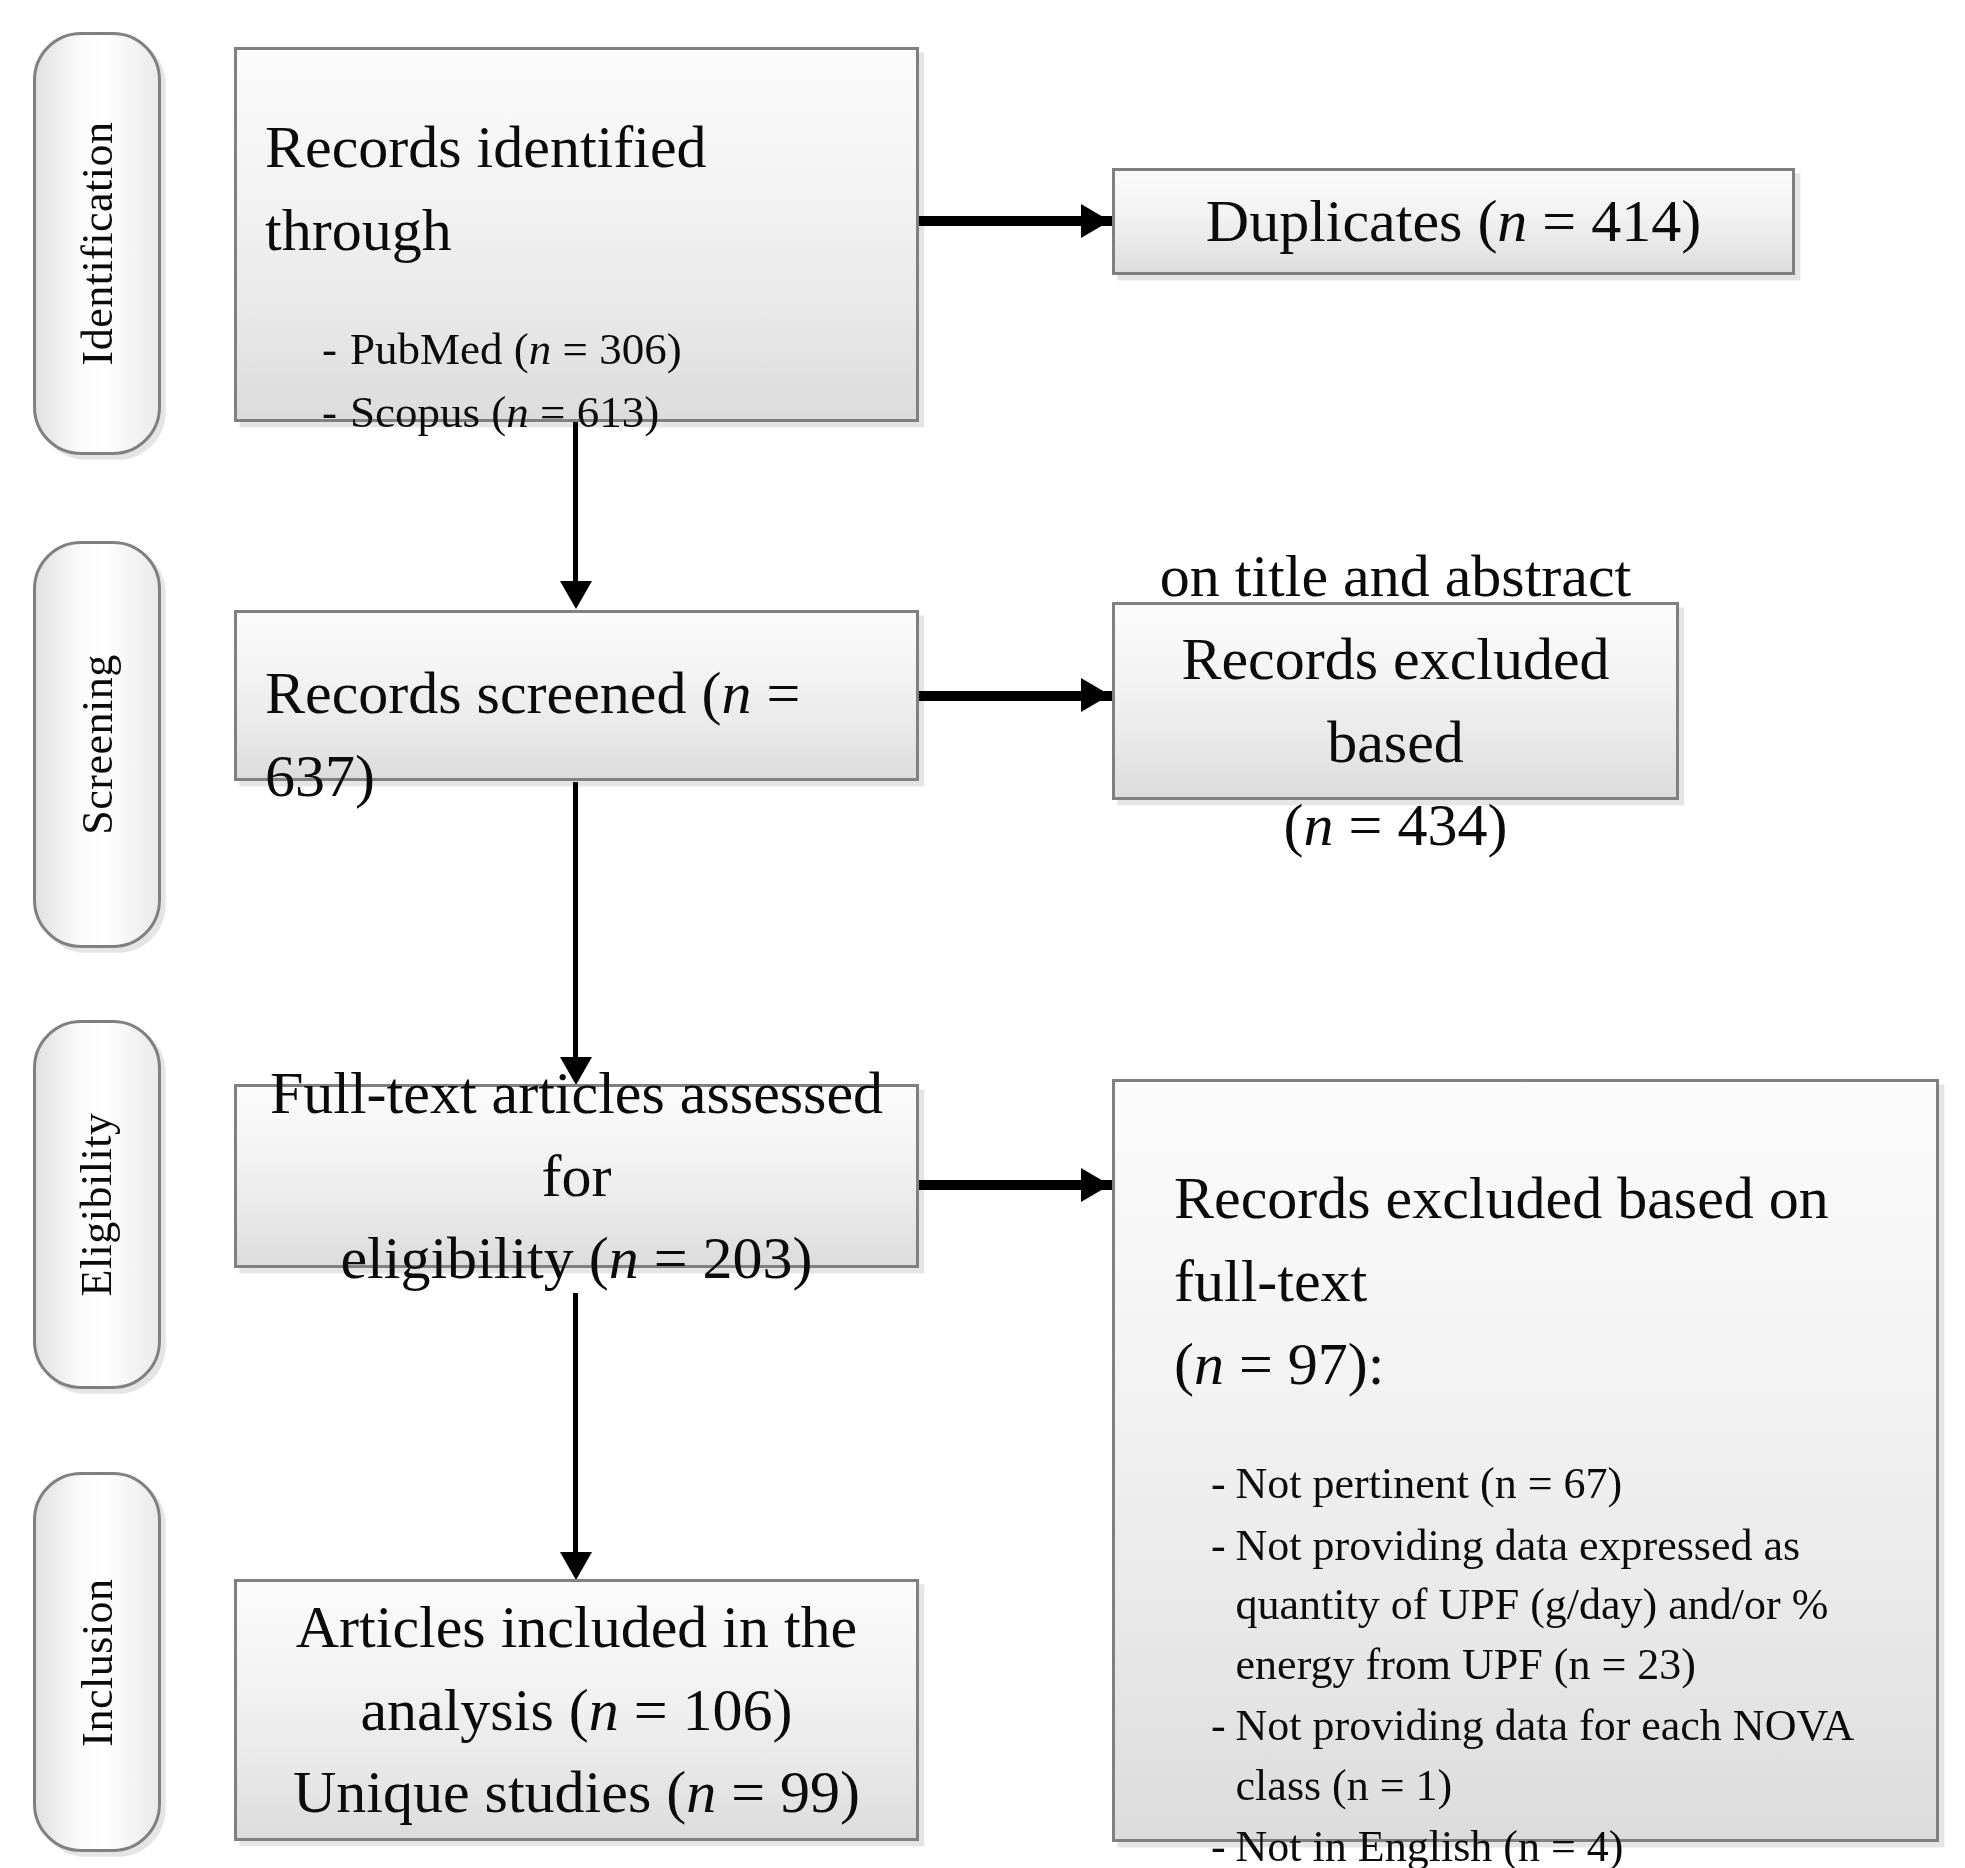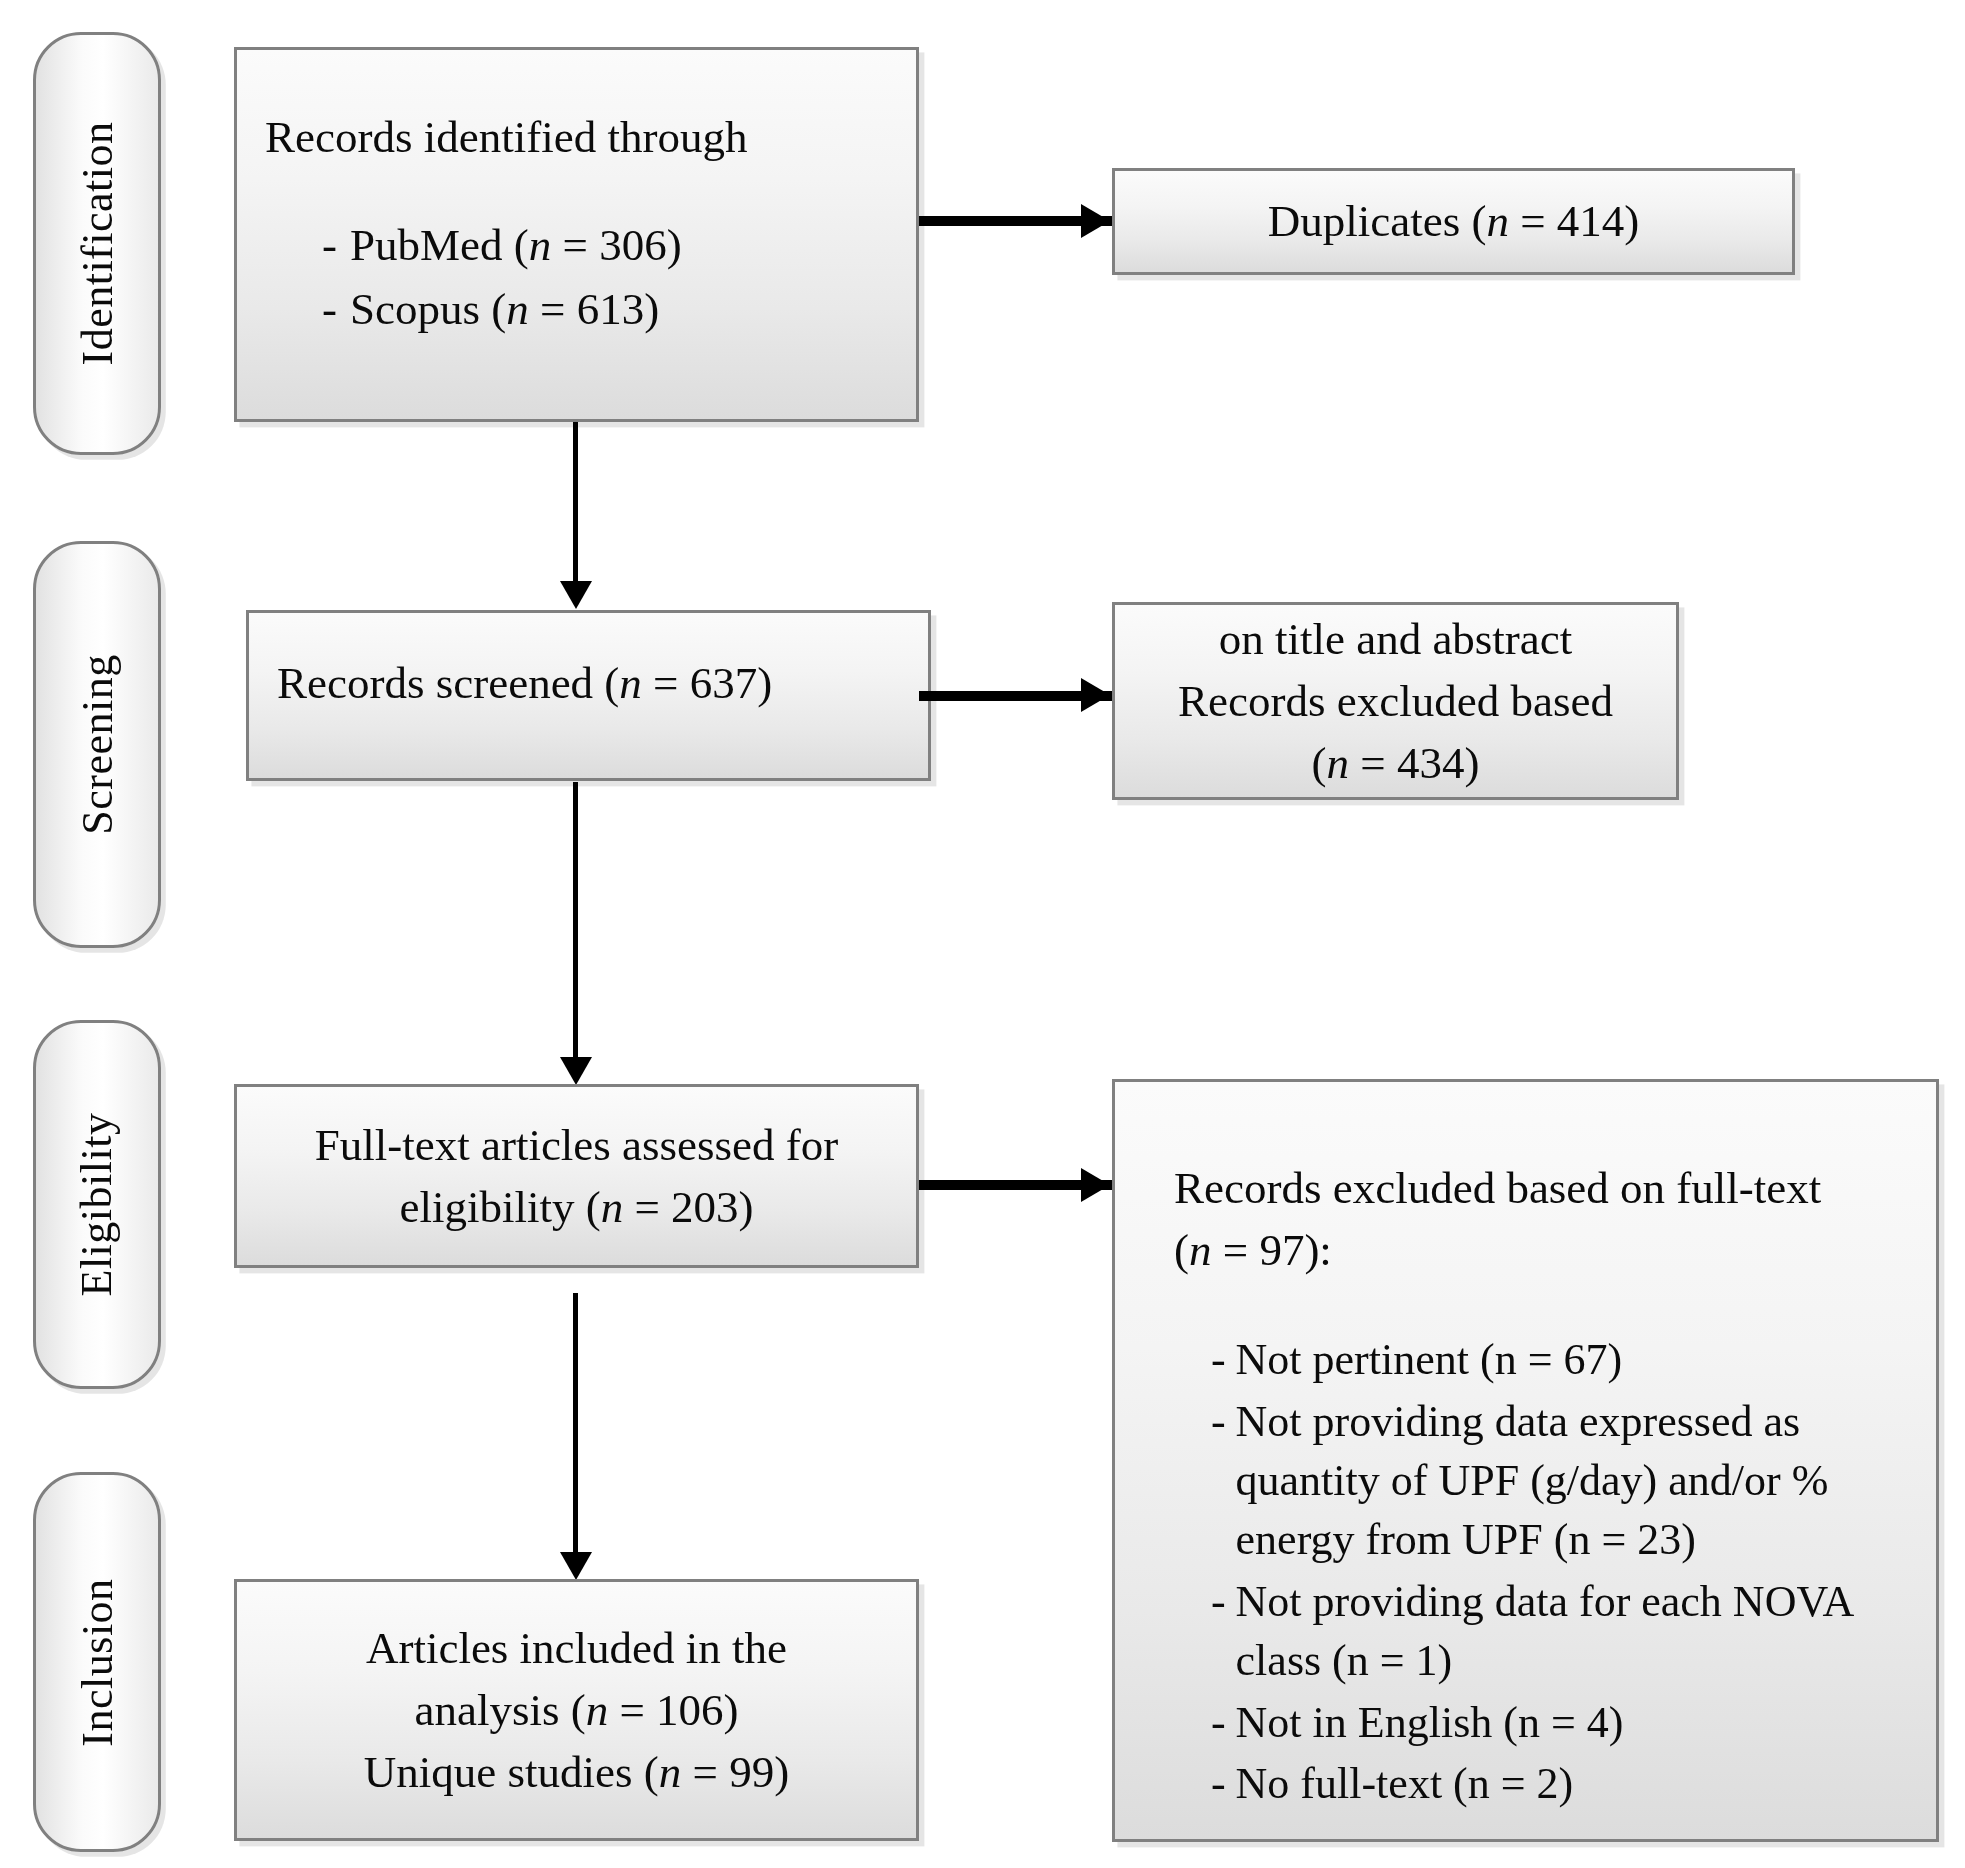--- a/index.html
+++ b/index.html
@@ -48,21 +48,21 @@
     box-shadow: 5.4px 5.4px 0 rgba(0,0,0,0.10);
     box-sizing: border-box;
     display: flex;
     flex-direction: column;
     justify-content: center;
   }
   .flow-box.top-align {
     justify-content: flex-start;
   }
   .box-text {
-    font-size: 45px;
+    font-size: 60px;
     line-height: 1.38;
     padding: 0 28px;
     color: #0b0b0b;
   }
   .box-text.center { text-align: center; }
   .box-text.left   { text-align: left; }
 
   em.n { font-style: italic; }
 
   
@@ -173,21 +173,21 @@
 
   <div class="flow-box" style="left:1112px; top:168px; width:683px; height:107px;">
     <div class="box-text center">
       <span>Duplicates (</span><em class="n">n</em><span> = 414)</span>
     </div>
   </div>
 
   <div class="vline" style="left:573px; top:422px; width:4.8px; height:177px;"></div>
   <div class="arrow-down" style="left:560px; top:581px;"></div>
 
-  <div class="flow-box top-align" style="left:234px; top:610px; width:685px; height:171px;margin-left:12px;">
+  <div class="flow-box top-align" style="left:234px; top:610px; width:685px; height:171px;">
     <div class="box-text left" style="padding-top:39px;">
       <span>Records screened (</span><em class="n">n</em><span> = 637)</span>
     </div>
   </div>
 
   <div class="thickline" style="left:919px; top:691px; width:193px;"></div>
   <div class="arrow-right" style="left:1081px; top:678px;"></div>
 
   <div class="flow-box" style="left:1112px; top:602px; width:567px; height:198px;">
     <div class="box-text center">

